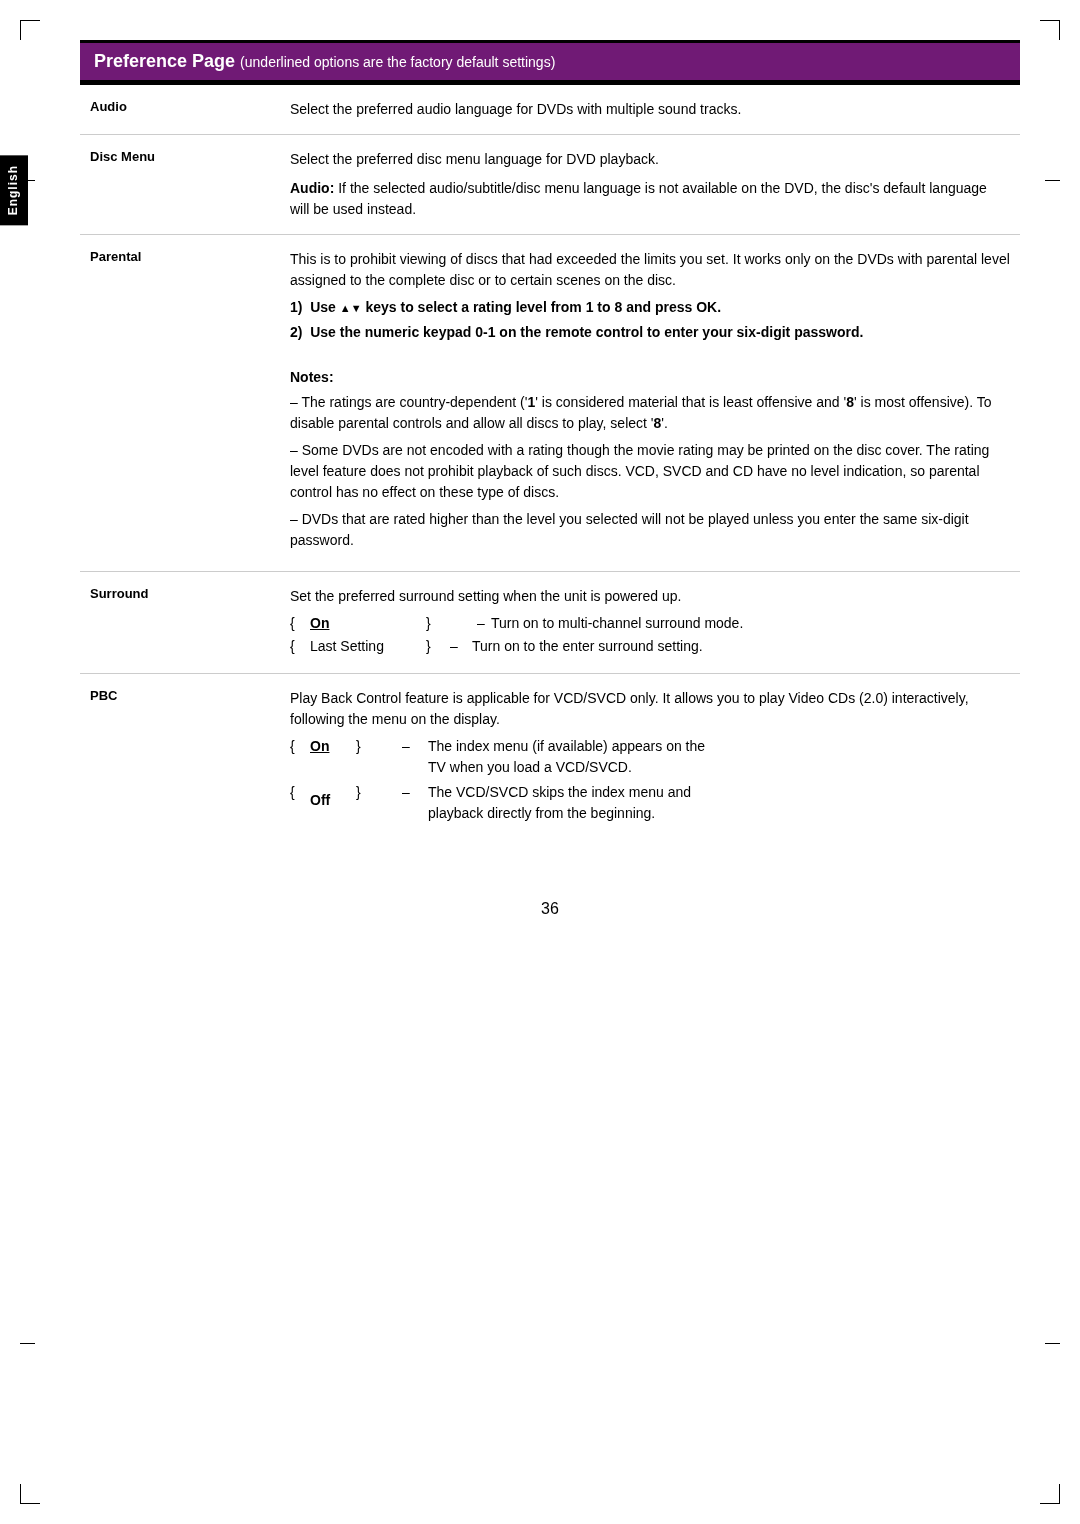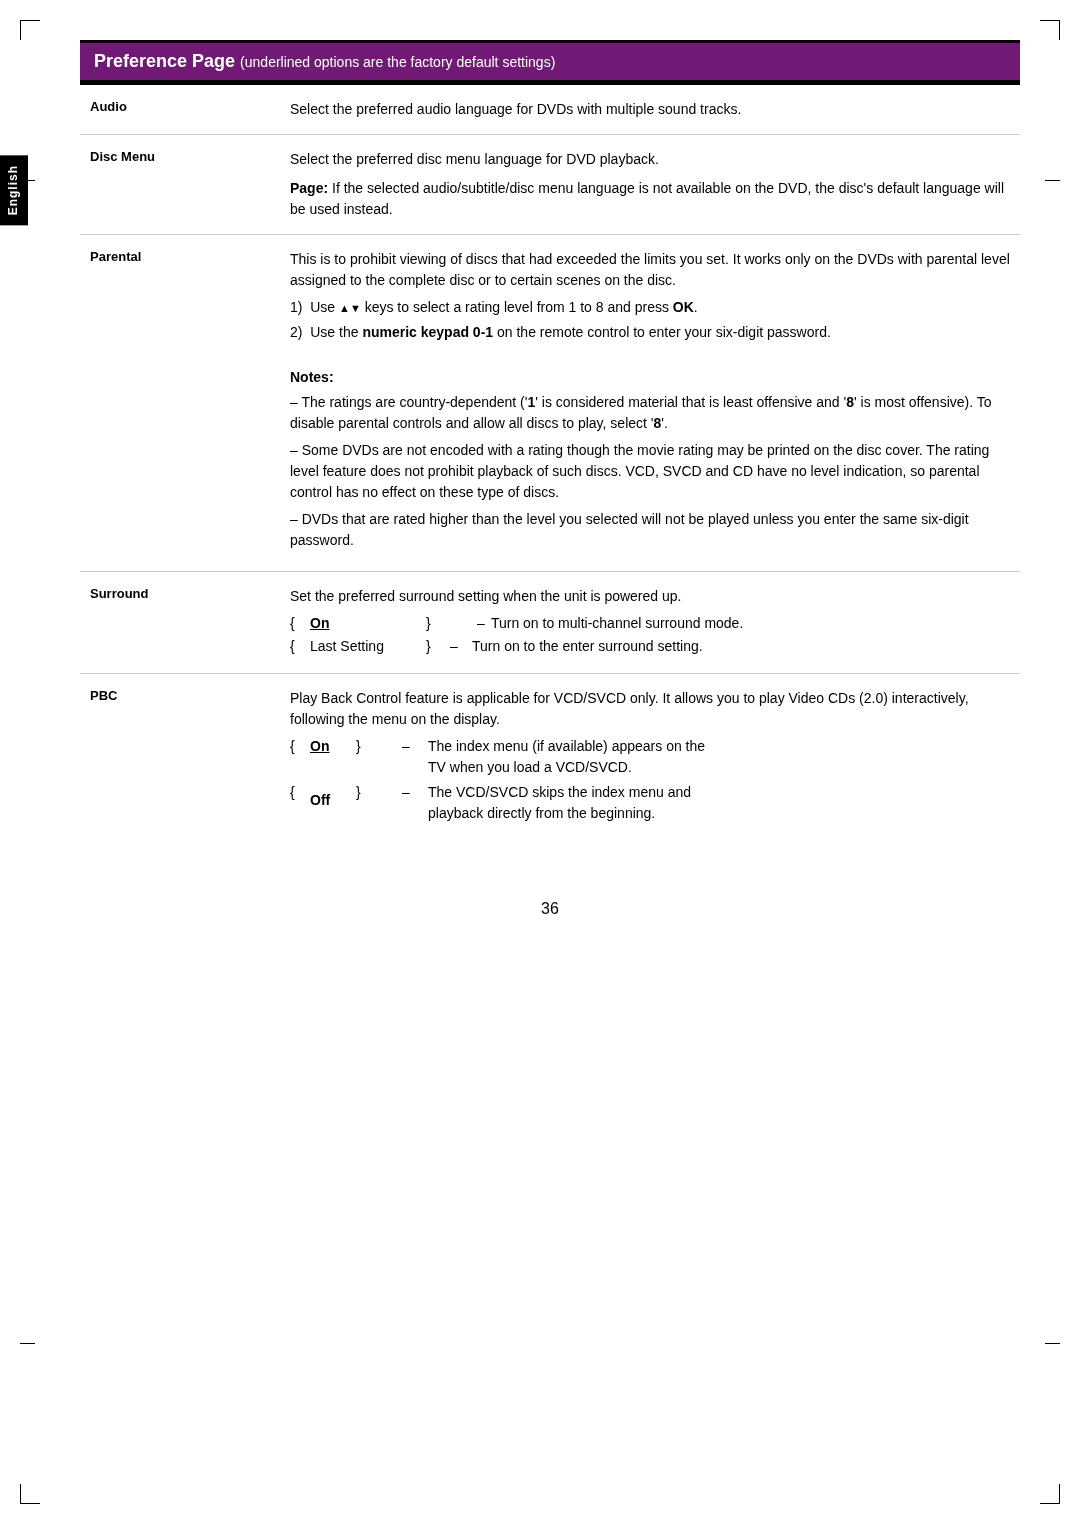--- a/index.html
+++ b/index.html
@@ -191,20 +191,21 @@
 
     
     .desc-list {
       margin: 4px 0 4px 0;
       padding: 0;
       list-style: none;
     }
     .desc-list li {
       margin-bottom: 4px;
       padding-left: 0;
+      font-weight: bold;
     }
 
     .notes-header {
       font-weight: bold;
       margin-top: 24px;
       margin-bottom: 4px;
     }
 
     .note-dash {
       margin-bottom: 6px;
@@ -276,21 +277,21 @@
           <td class="label-cell"><strong>Audio</strong></td>
           <td class="desc-cell">Select the preferred audio language for DVDs with multiple sound tracks.</td>
         </tr>
 
 
         <tr class="row-divider">
           <td class="label-cell"><strong>Disc Menu</strong></td>
           <td class="desc-cell">
             <div>Select the preferred disc menu language for DVD playback.</div>
             <div style="margin-top:8px;">
-              <span class="bold-note">Page:</span>
+              <span class="bold-note">Audio:</span>
               <span> If the selected audio/subtitle/disc menu language is not available on the DVD, the disc's default language will be used instead.</span>
             </div>
           </td>
         </tr>
 
         <tr class="row-divider">
           <td class="label-cell"><strong>Parental</strong></td>
           <td class="desc-cell">
             <div>This is to prohibit viewing of discs that had exceeded the limits you set. It works only on the DVDs with parental level assigned to the complete disc or to certain scenes on the disc.</div>
             <ul class="desc-list" style="margin-top:6px;">

